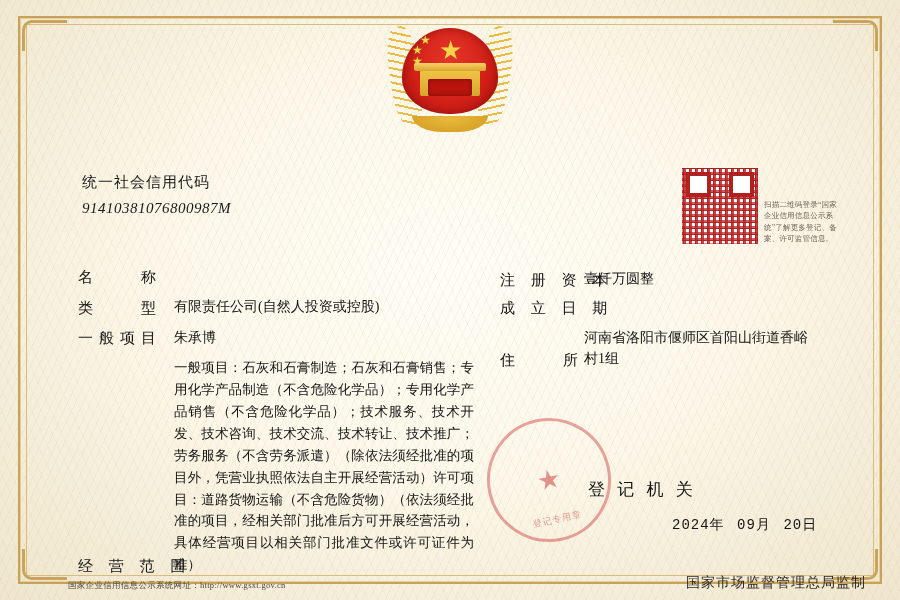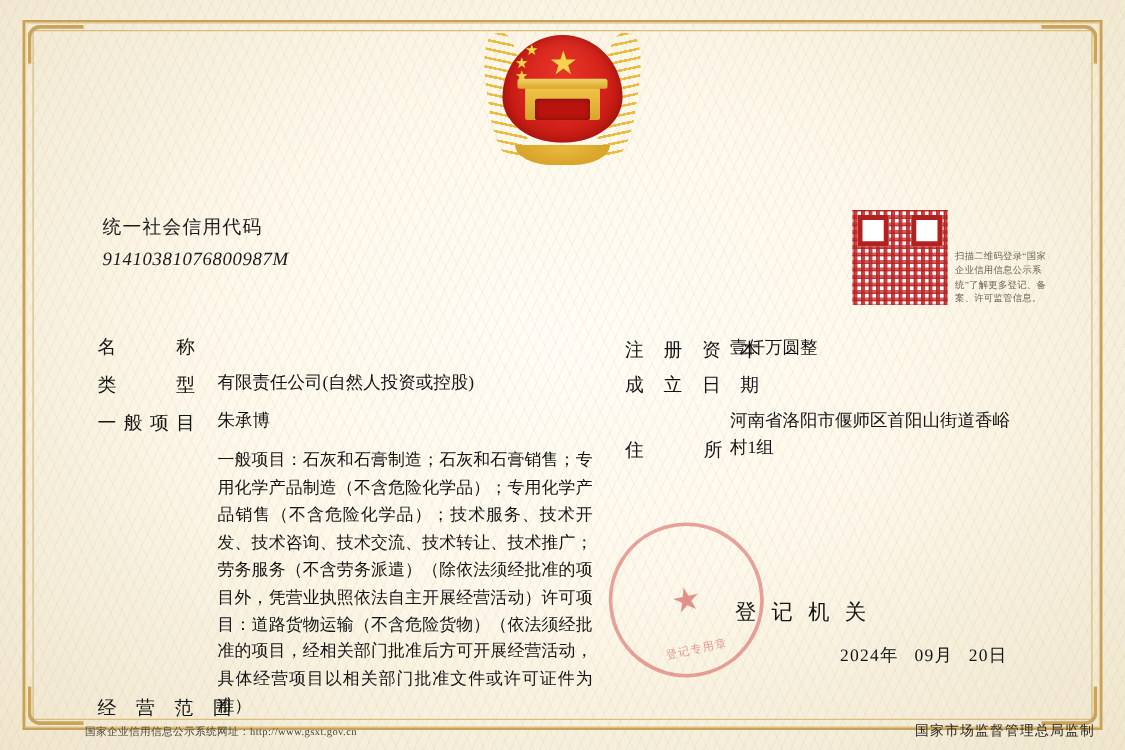--- a/index.html
+++ b/index.html
@@ -300,37 +300,37 @@
   }
   .issue-date {
     position: absolute;
     left: 668px;
     top: 516px;
     font-size: 14px;
     color: #141414;
     letter-spacing: 1px;
   }
   .issue-date span { margin-right: 2px; }
-  .issue-date .num { margin: 0 4px; }
+  .issue-date .num { margin: 0 4px; font-family: Liberation Mono, monospace; }
 
   
   .footer-left {
     position: absolute;
     left: 40px;
     bottom: 8px;
     font-size: 8.5px;
     color: #4b463c;
     letter-spacing: 0.3px;
     padding-left: 28px;
   }
   .footer-right {
     position: absolute;
-    right: 24px;
+    right: 34px;
     bottom: 8px;
-    font-size: 11px;
+    font-size: 14px;
     color: #2c2822;
     letter-spacing: 1px;
   }
 </style>
 </head>
 <body>
 
 <div id="license">
 
   <div class="border-outer"></div>

